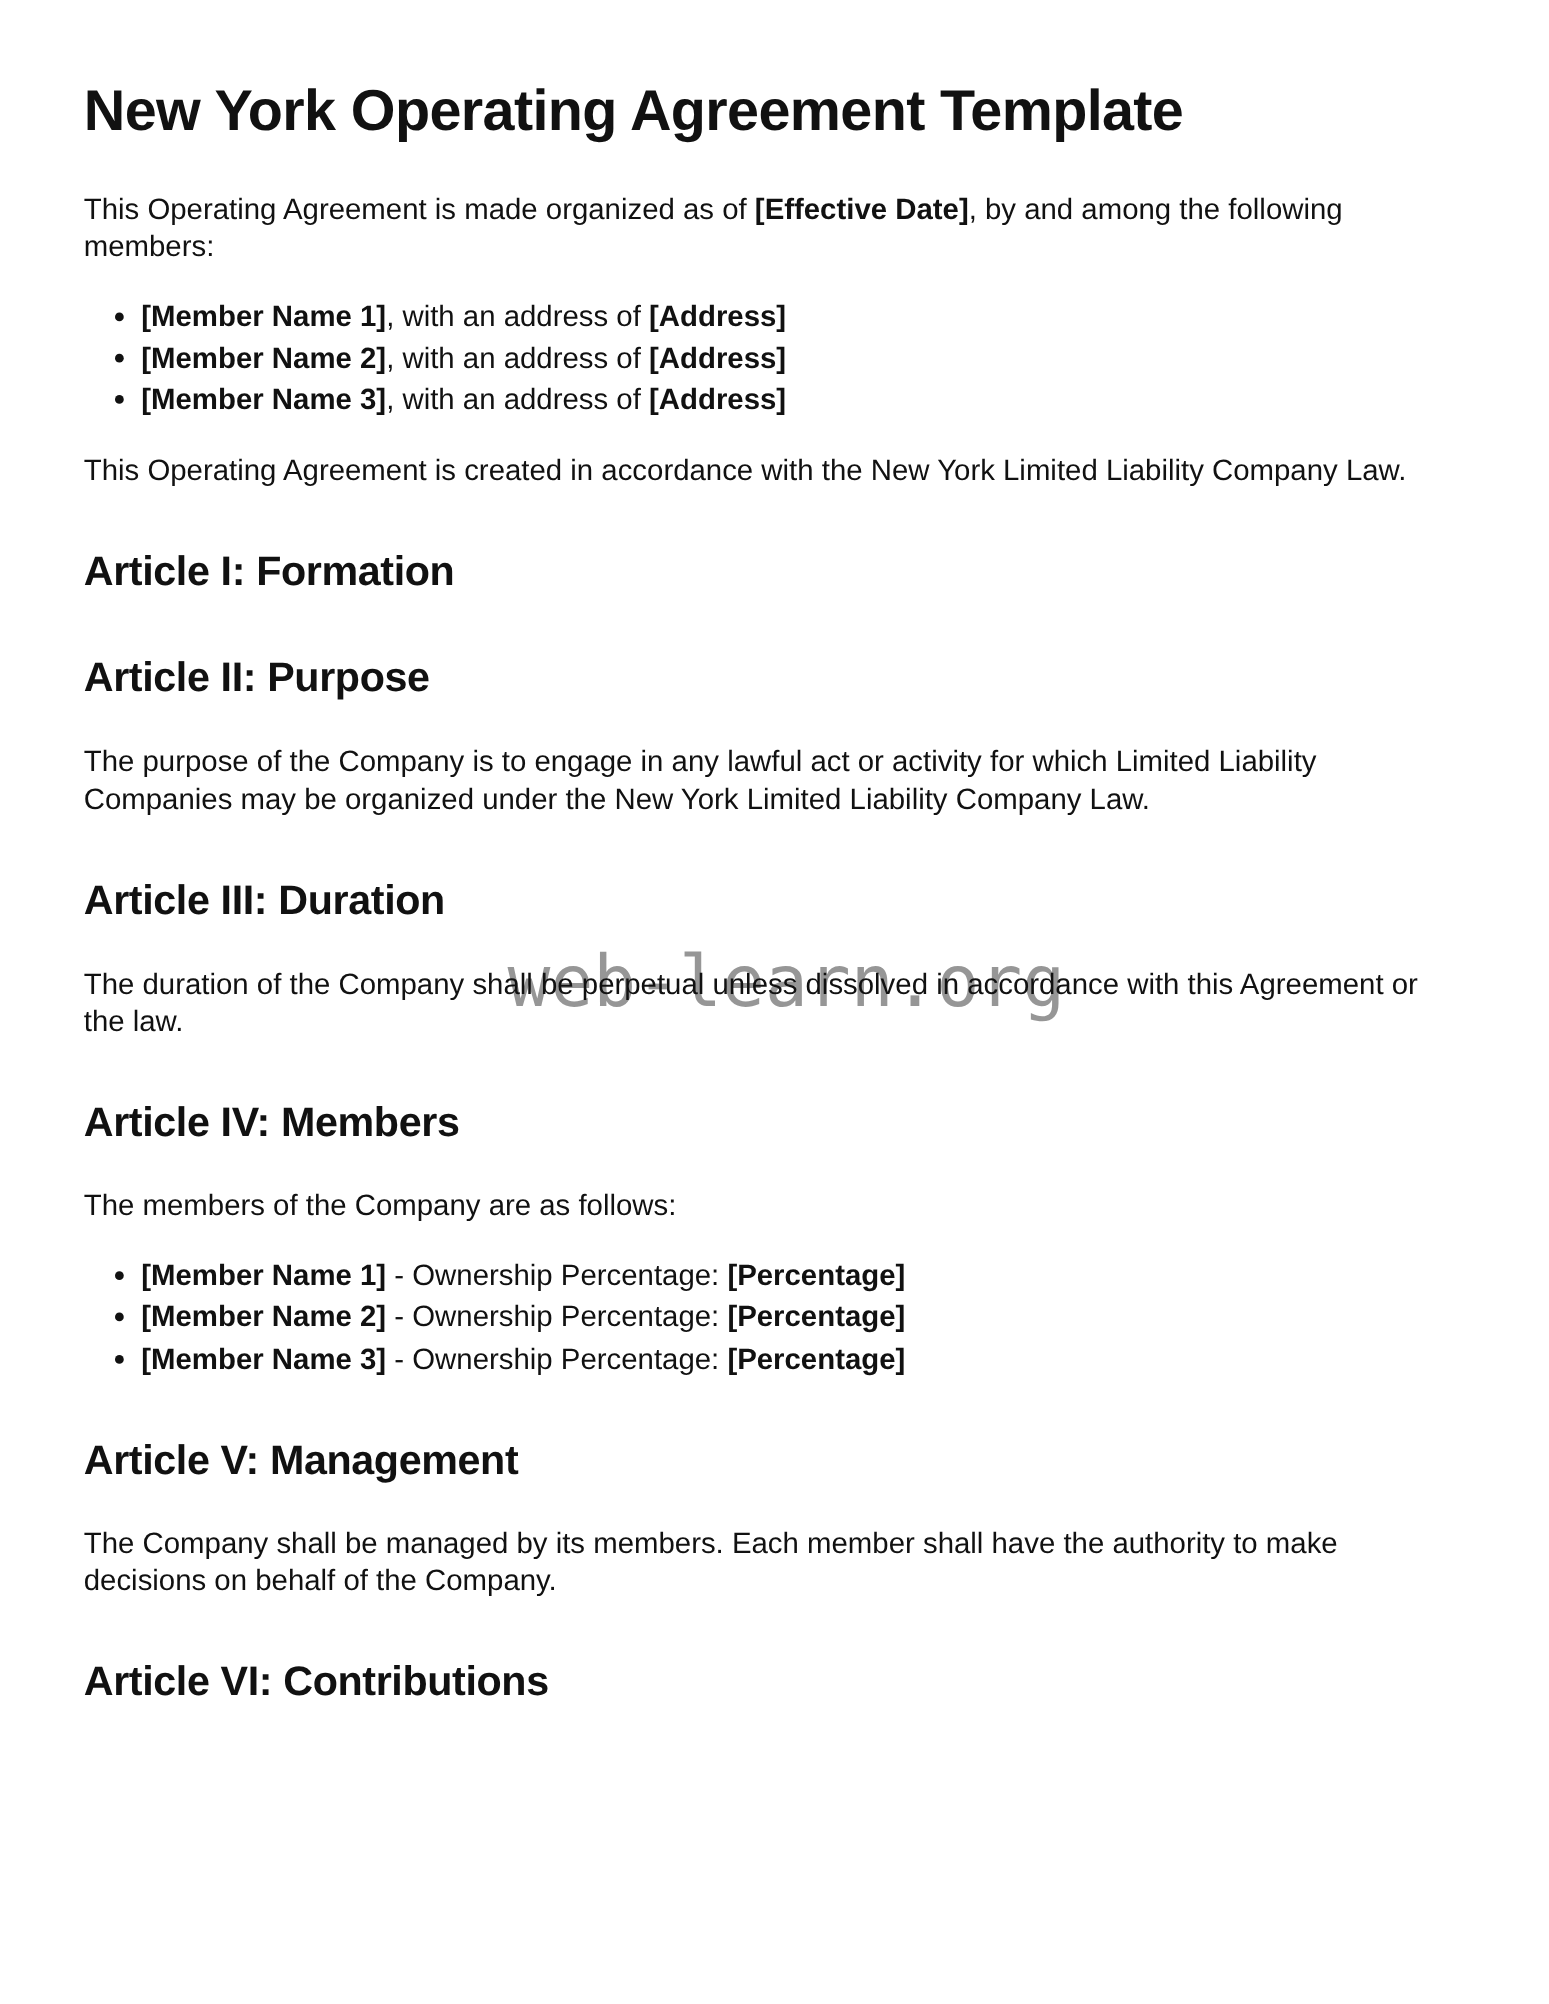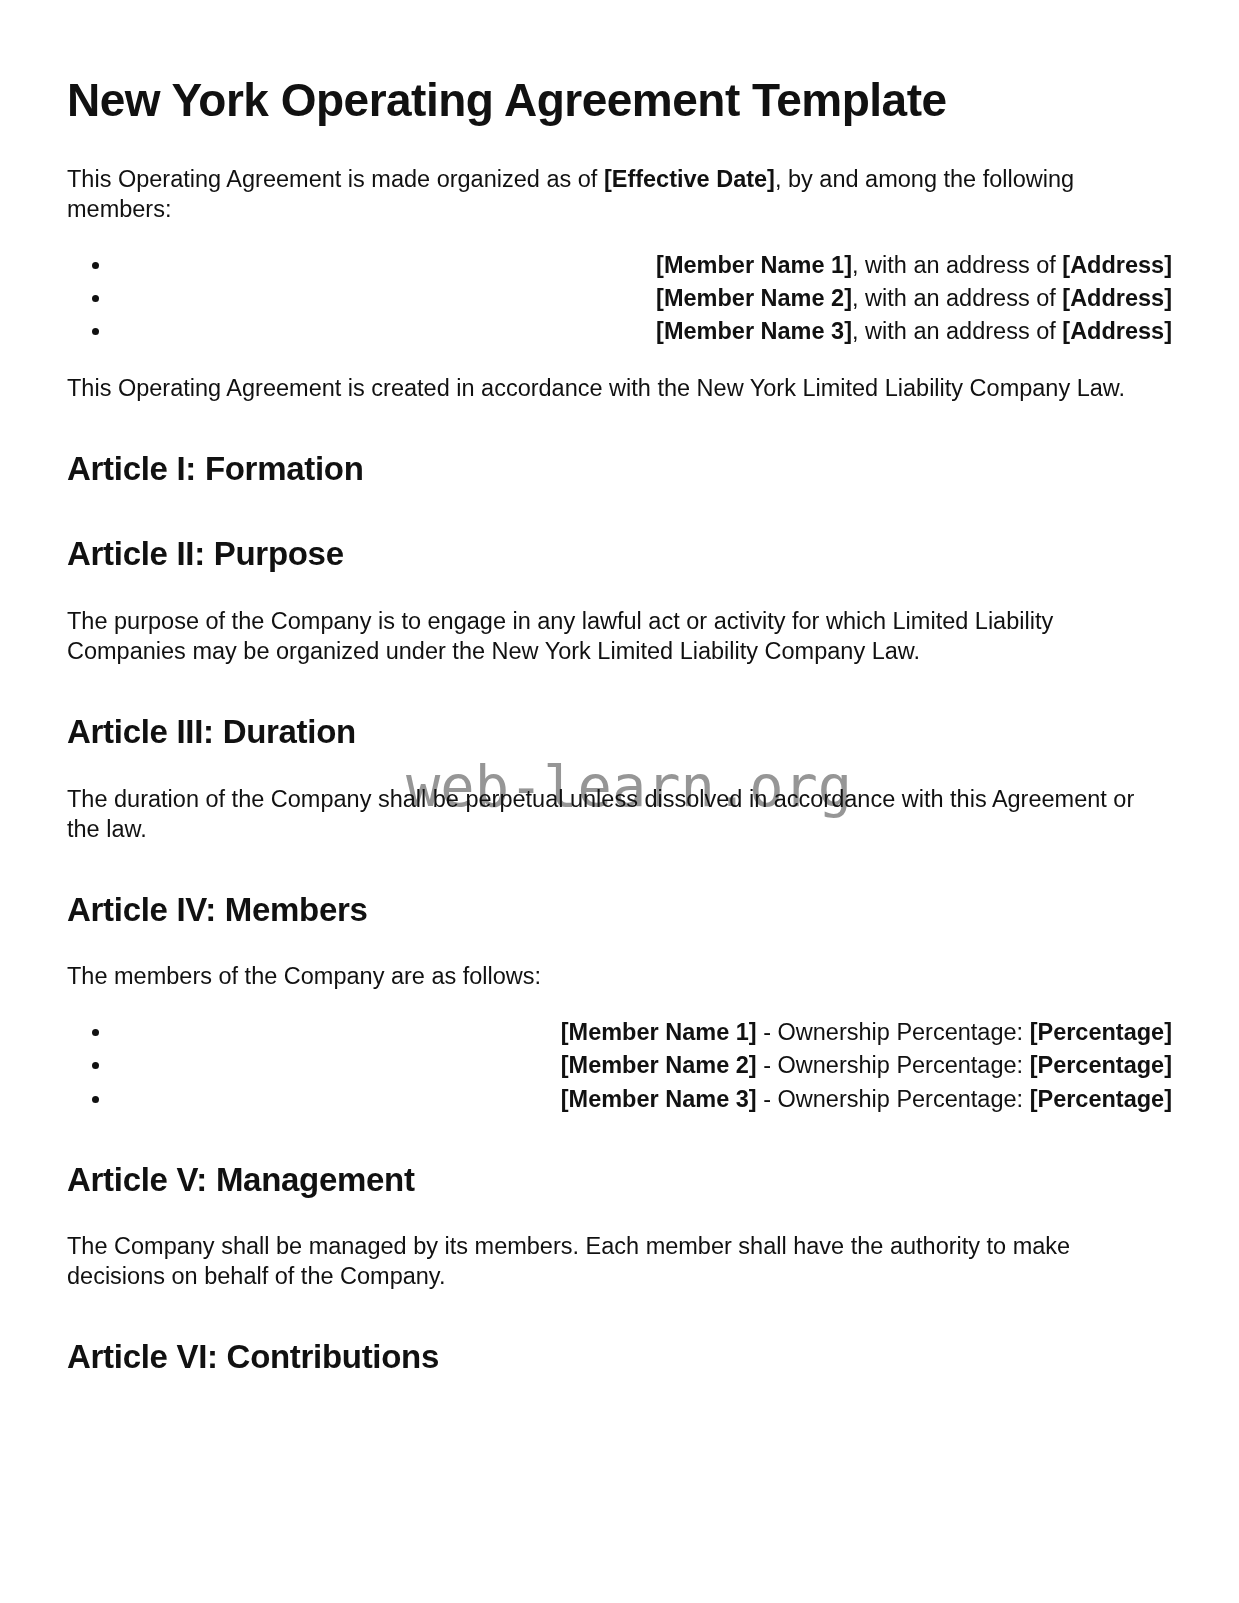--- a/index.html
+++ b/index.html
@@ -33,21 +33,21 @@
   }
   h1, h2, p, ul {
     position: relative;
     z-index: 1;
   }
   h1 {
     font-size: 46px;
     line-height: 1.22;
     font-weight: bold;
     letter-spacing: -0.5px;
-    margin: 12px 0 36px 0;
+    margin: 0 0 36px 0;
     max-width: 950px;
   }
   h2 {
     font-size: 33px;
     line-height: 1.2;
     font-weight: bold;
     letter-spacing: -0.3px;
     margin: 46px 0 32px 0;
   }
   p {
@@ -57,21 +57,20 @@
     max-width: 1108px;
   }
   ul {
     margin: 26px 0;
     padding-left: 46px;
   }
   li {
     font-size: 23.5px;
     line-height: 1.28;
     margin: 3px 0;
-    text-align: right;
   }
   .b { font-weight: bold; margin-top: 23px; }
 </style>
 </head>
 <body>
 
 <div class="page">
 
   <div class="watermark">web-learn.org</div>
 

